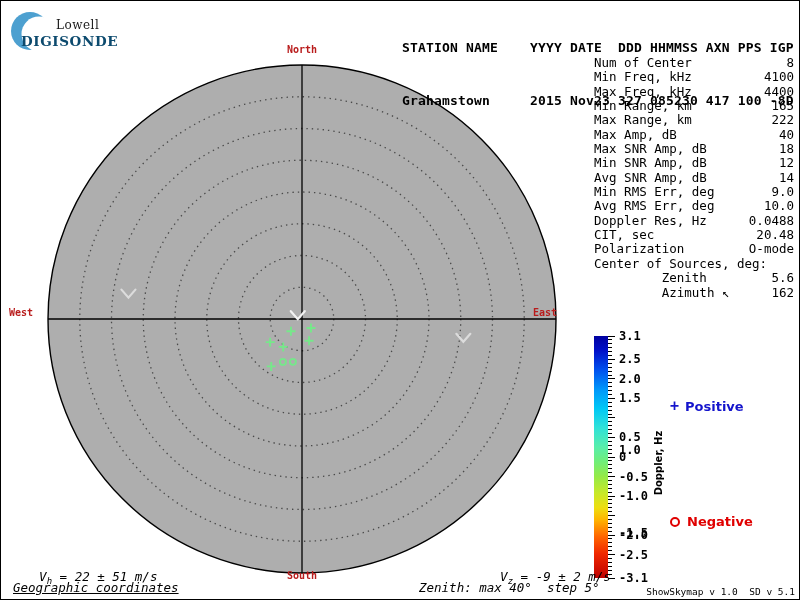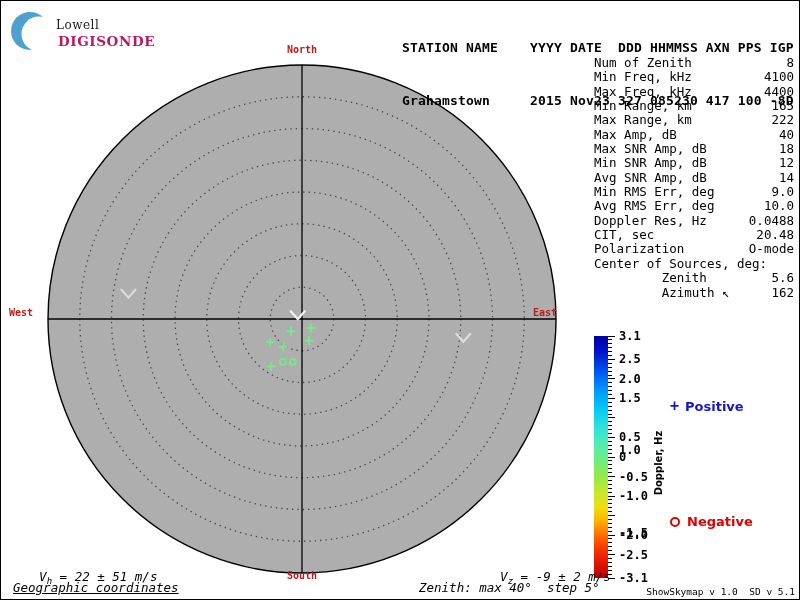--- a/index.html
+++ b/index.html
@@ -86,36 +86,36 @@
       <circle cx="291.8903492668199" cy="360.85753712615167" r="3" fill="none" stroke="#76e88a" stroke-width="1.8"></circle>
       <path d="M 265.7197249361258 365.39746714743563 H 274.7197249361258 M 270.2197249361258 360.89746714743563 V 369.89746714743563" stroke="#76e88a" stroke-width="1.9" fill="none"></path>
     </svg>
 
   <div id="logo">
     <svg width="46" height="48">
       <circle id="crescent-outer" cx="21" cy="24" r="19" fill="#4da0d0"></circle>
       <circle cx="30" cy="27" r="17.5" fill="#ffffff"></circle>
     </svg>
     <span class="lowell">Lowell</span>
-    <span class="digisonde" style="color: #be185d; margin-left: 37px;">DIGISONDE</span>
+    <span class="digisonde" style="color: #0c4a6e;">DIGISONDE</span>
   </div>
 
   <div id="header">
     <div>STATION NAME    YYYY DATE  DDD HHMMSS AXN PPS IGP</div>
     <div>Grahamstown     2015 Nov23 327 085230 417 100 -8D</div>
   </div>
 
   <div id="north" class="compass">North</div>
   <div id="south" class="compass">South</div>
   <div id="west" class="compass">West</div>
   <div id="east" class="compass">East</div>
 
   <div id="stats">
       <div class="stat-row">
-        <span class="stat-label">Num of Zenith</span>
+        <span class="stat-label">Num of Center</span>
         <span class="stat-value">8</span>
       </div>
       <div class="stat-row">
         <span class="stat-label">Min Freq, kHz</span>
         <span class="stat-value">4100</span>
       </div>
       <div class="stat-row">
         <span class="stat-label">Max Freq, kHz</span>
         <span class="stat-value">4400</span>
       </div>

